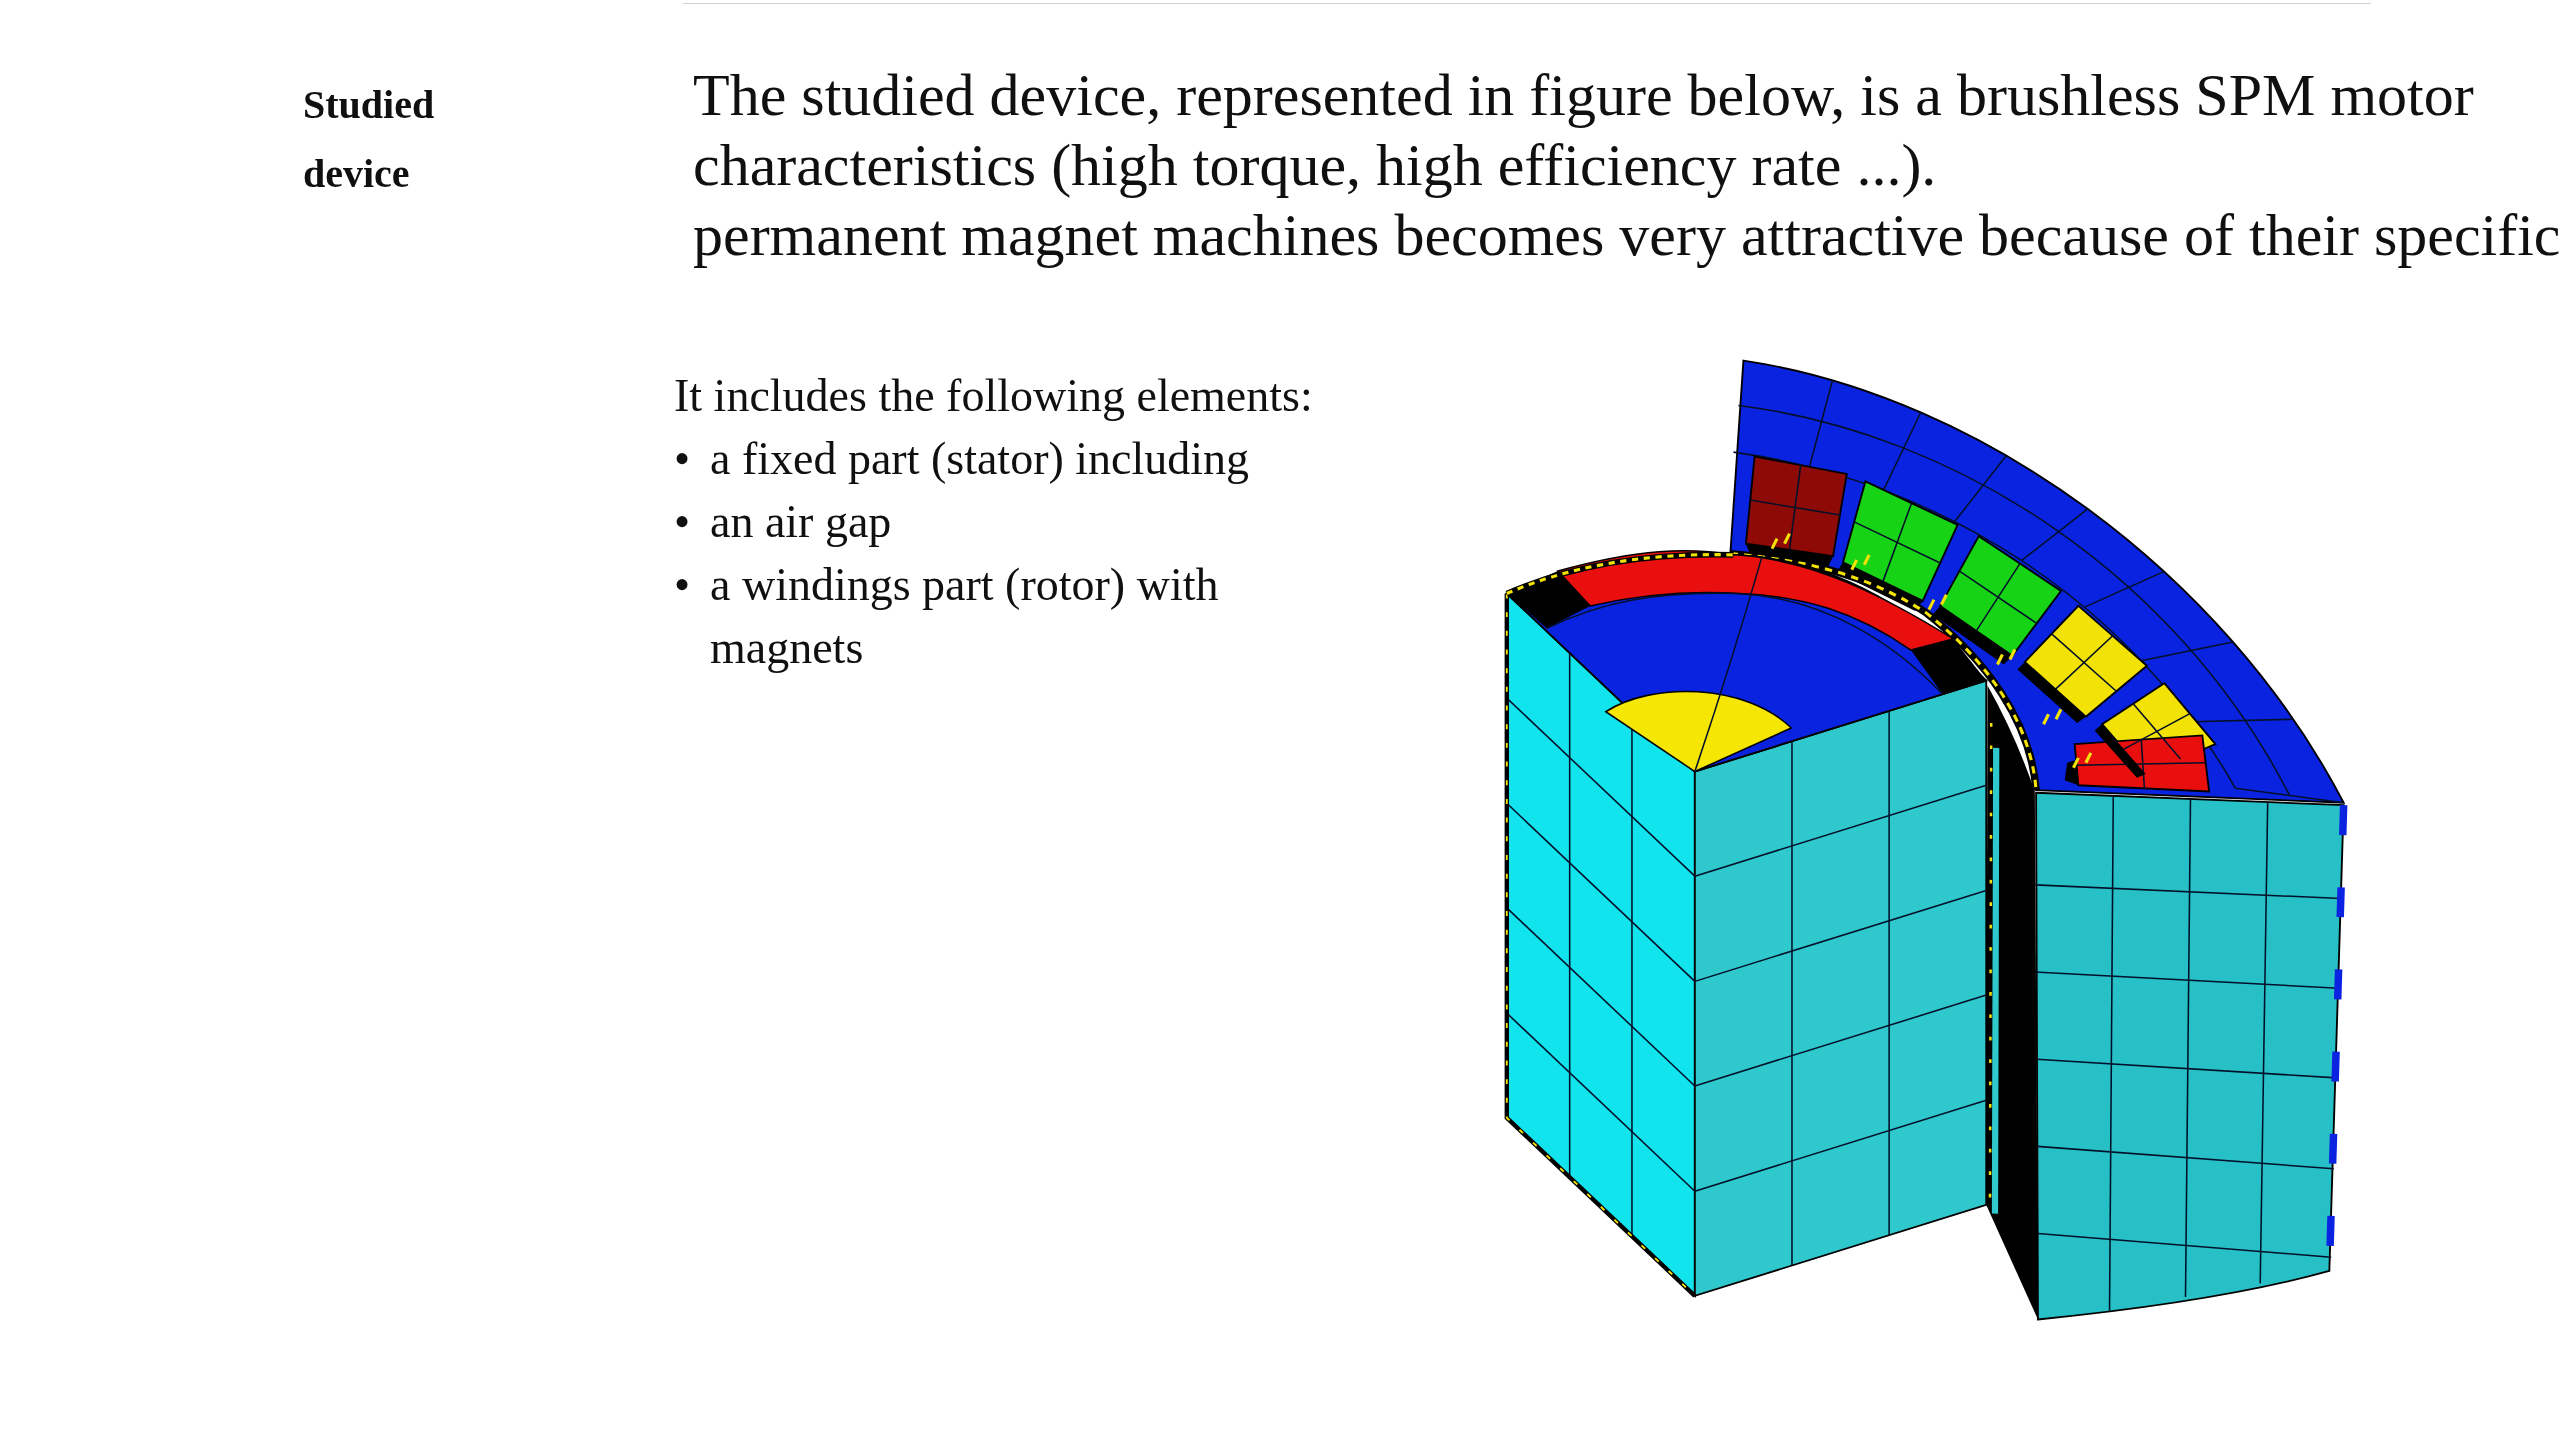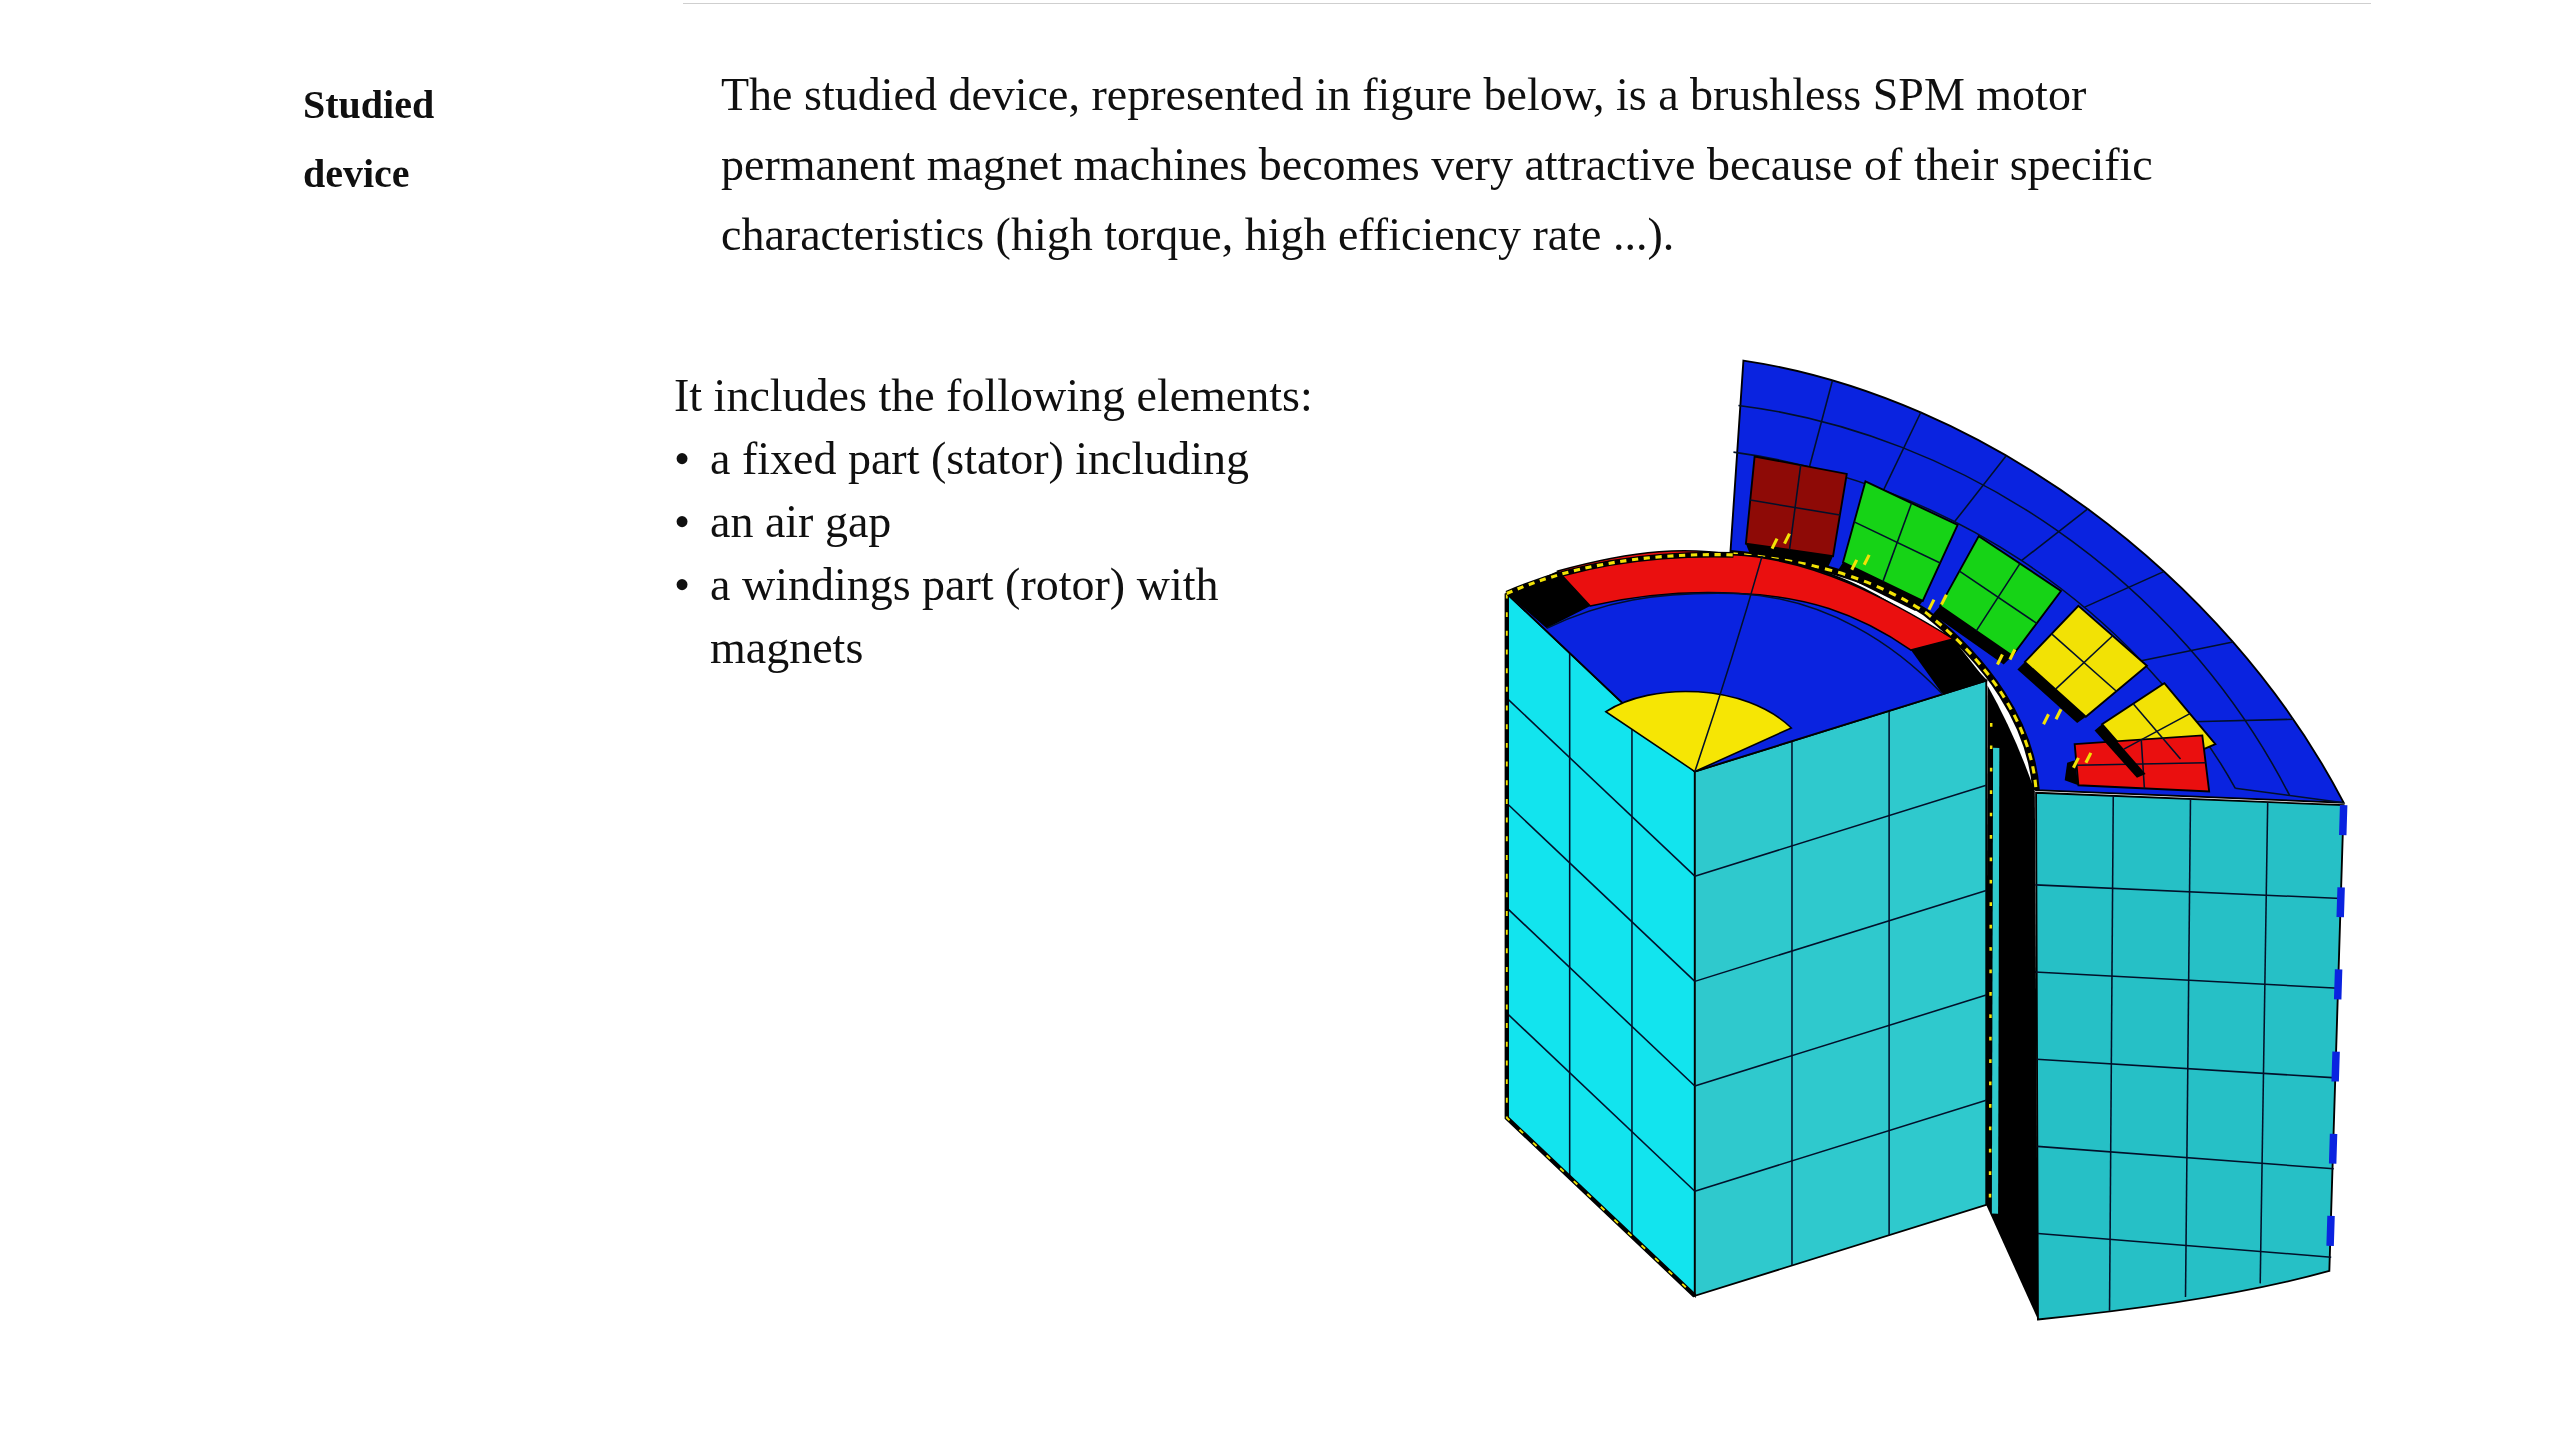--- a/index.html
+++ b/index.html
@@ -4,21 +4,21 @@
 <style>
   :root { background:#ffffff; }
   * { margin:0; padding:0; box-sizing:border-box; }
   html,body { width:2576px; height:1449px; background:#ffffff; overflow:hidden; }
   body { font-family:"Liberation Serif", serif; color:var(--text, #101010); position:relative; }
 
   .top-rule { position:absolute; left:683px; top:2.5px; width:1688px; height:1.9px; background:var(--top_rule,#cfcfcf); }
 
   .side-label { position:absolute; left:303px; top:70px; font-size:40px; font-weight:bold; line-height:69px; white-space:nowrap; }
 
-  .paragraph { position:absolute; left:721px; top:60px; font-size:46px; line-height:70px; }
+  .paragraph { position:absolute; left:693px; top:60px; font-size:60px; line-height:70px; }
   .paragraph div { white-space:nowrap; }
 
   .elements-list { position:absolute; left:674px; top:364px; font-size:46px; line-height:63px; }
   .elements-list .row { white-space:nowrap; display:flex; }
   .elements-list .dot { display:inline-block; width:36px; }
   .elements-list .cont { padding-left:36px; }
 
   .motor-figure { position:absolute; left:1452px; top:324px; width:934px; height:1047px; }
 
   svg .mesh line, svg .mesh path { stroke:var(--mesh_line,#02102a); stroke-width:2.5; fill:none; }
@@ -28,22 +28,22 @@
 
 <div class="top-rule"></div>
 
 <div class="side-label">
   <div>Studied</div>
   <div>device</div>
 </div>
 
 <div class="paragraph">
   <div>The studied device, represented in figure below, is a brushless SPM motor</div>
+  <div>characteristics (high torque, high efficiency rate ...).</div>
   <div>permanent magnet machines becomes very attractive because of their specific</div>
-  <div>characteristics (high torque, high efficiency rate ...).</div>
 </div>
 
 <div class="elements-list">
   <div class="row">
       <span>It includes the following elements:</span>
     </div>
   <div class="row">
     <span class="dot">•</span>
     <span>a fixed part (stator) including</span>
   </div>

